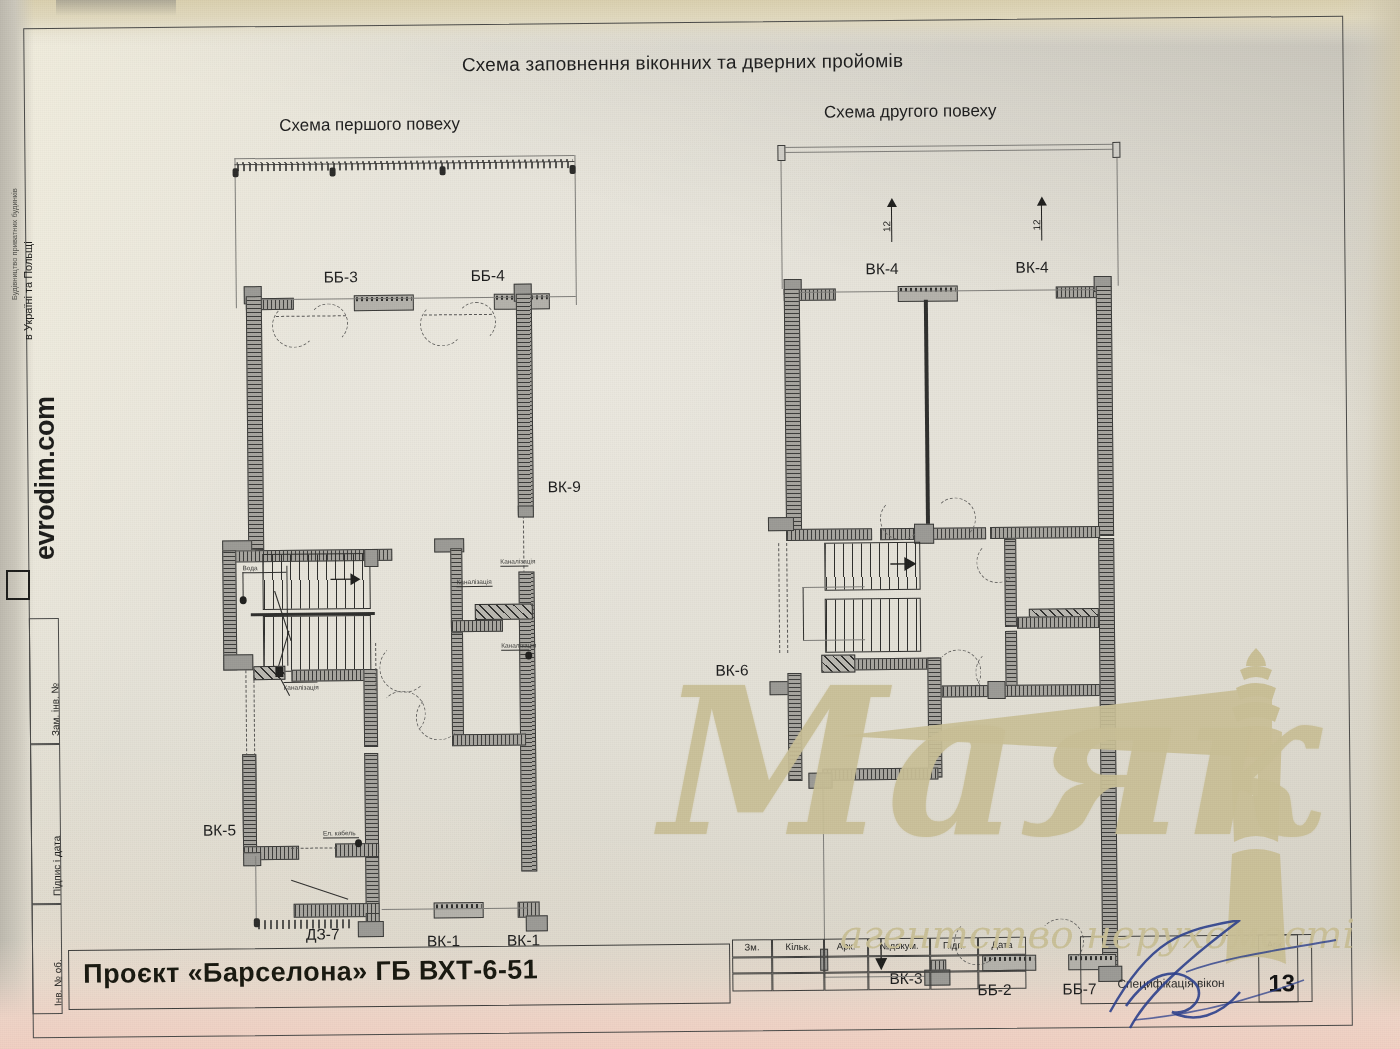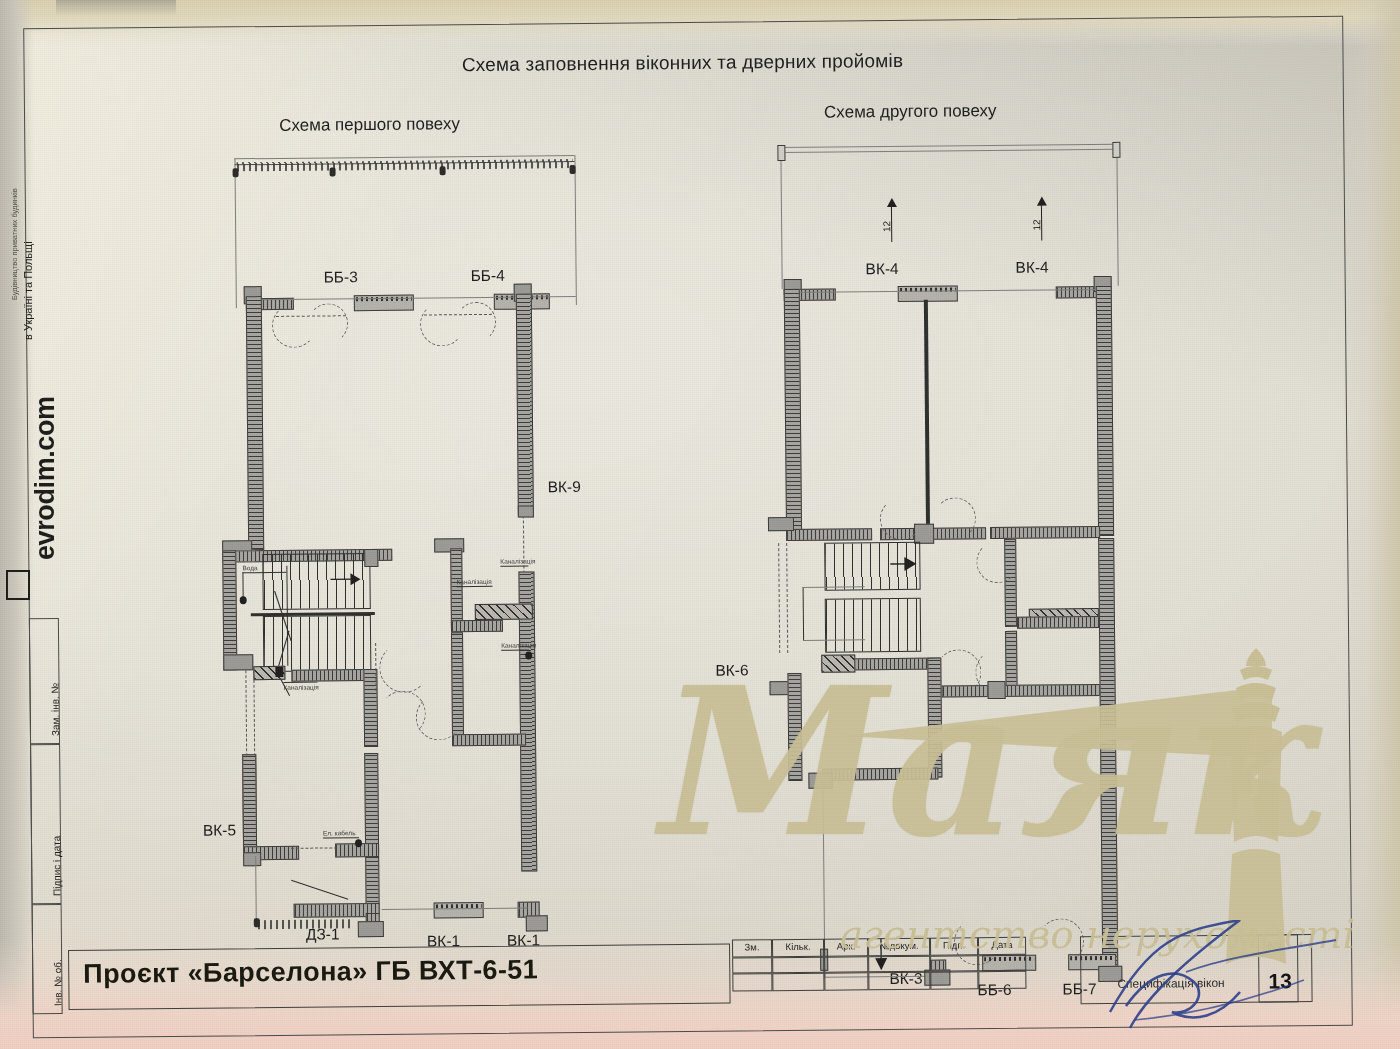--- a/index.html
+++ b/index.html
@@ -162,21 +162,21 @@
   .tbcell{position:absolute;border:1px solid #3e3e3c;box-sizing:border-box;
           font-size:9.5px;color:#1c1c1a;text-align:center;line-height:13px;}
   #tb-spec{
     position:absolute;left:1012px;top:2px;width:230px;height:66px;border:1px solid #3e3e3c;
   }
   #tb-spec-label{position:absolute;left:36px;top:40px;font-size:12px;color:#2a2a28;white-space:nowrap;}
   #tb-sheet{
     position:absolute;left:1190px;top:2px;width:38px;height:66px;border:1px solid #3e3e3c;
   }
   #tb-sheet-cap{position:absolute;left:8px;top:4px;font-size:9px;color:#1c1c1a;}
-  #tb-sheet-num{position:absolute;left:9px;top:34px;font-size:21px;font-weight:bold;color:#111;text-align:right;}
+  #tb-sheet-num{position:absolute;left:9px;top:34px;font-size:24px;font-weight:bold;color:#111;text-align:right;}
 
   
   #wm{position:absolute;left:660px;top:640px;width:700px;height:380px;pointer-events:none;}
   #wm-word{
     position:absolute;left:0;top:20px;
     font-family:"DejaVu Serif",serif;font-style:italic;font-weight:bold;
     font-size:205px;color:#c9bf96;opacity:.93;line-height:1;
     text-shadow:0 0 2px rgba(201,191,150,.5);
   }
   #wm-sub{
@@ -313,21 +313,21 @@
     <div class="w" style="left:62px;top:716px;width:18px;height:14px;"></div>
     <div class="w hatchv" style="left:184px;top:618px;width:14px;height:100px;"></div>
     <div class="w hatch" style="left:154px;top:708px;width:44px;height:14px;"></div>
     <div class="lab sm" style="left:142px;top:694px;">Ел. кабель</div>
     <div class="thin" style="left:142px;top:702px;width:36px;height:1px;"></div>
     <div class="thin" style="left:174px;top:704px;width:7px;height:8px;background:#1f1f1d;border-radius:50%;"></div>
 
     <div class="dash" style="left:110px;top:712px;width:46px;"></div>
     <div class="w hatchv" style="left:184px;top:722px;width:14px;height:58px;"></div>
     <div class="w hatch" style="left:112px;top:768px;width:86px;height:14px;"></div>
-    <div class="lab" style="left:124px;top:790px;">ДЗ-1</div>
+    <div class="lab" style="left:124px;top:790px;">ДЗ-7</div>
     <div class="thin" style="left:110px;top:744px;width:60px;height:1px;transform:rotate(19deg);transform-origin:left top;"></div>
     <div class="lline" style="left:74px;top:720px;height:68px;"></div>
     <div class="dimticks" style="left:76px;top:784px;width:94px;"></div>
     <div class="dimdot" style="left:72px;top:782px;"></div>
 
     <div class="w hatch" style="left:184px;top:778px;width:14px;height:14px;"></div>
     <div class="w" style="left:176px;top:786px;width:26px;height:16px;"></div>
     <div class="opening beads" style="left:252px;top:768px;width:50px;height:16px;"></div>
     <div class="w hatch" style="left:336px;top:768px;width:22px;height:16px;"></div>
     <div class="w" style="left:344px;top:782px;width:22px;height:16px;"></div>
@@ -426,21 +426,21 @@
       <path d="M3 20 L9 32 L15 20 Z" fill="#1f1f1d"></path>
     </svg>
 
     <div class="w hatch" style="left:198px;top:840px;width:16px;height:16px;"></div>
     <div class="w" style="left:192px;top:850px;width:26px;height:16px;"></div>
     <div class="opening beads" style="left:250px;top:836px;width:54px;height:16px;"></div>
     <div class="opening beads" style="left:336px;top:836px;width:48px;height:16px;"></div>
     <div class="w" style="left:366px;top:848px;width:24px;height:16px;"></div>
     <div class="swing" style="left:222px;top:800px;width:44px;height:44px;"></div>
     <div class="swing2" style="left:306px;top:800px;width:44px;height:44px;"></div>
-    <div class="lab" style="left:245px;top:862px;">ББ-6</div>
+    <div class="lab" style="left:245px;top:862px;">ББ-2</div>
     <div class="lab" style="left:330px;top:862px;">ББ-7</div>
   </div>
 
   <div class="stampcol" style="top:590px;width:30px;height:126px;"></div>
   <div class="stamptxt" style="left:20px;top:708px;">Зам. інв. №</div>
   <div class="stampcol" style="top:716px;width:30px;height:160px;"></div>
   <div class="stamptxt" style="left:20px;top:868px;">Підпис і дата</div>
   <div class="stampcol" style="top:876px;width:30px;height:110px;"></div>
   <div class="stamptxt" style="left:20px;top:978px;">Інв. № об.</div>
 

